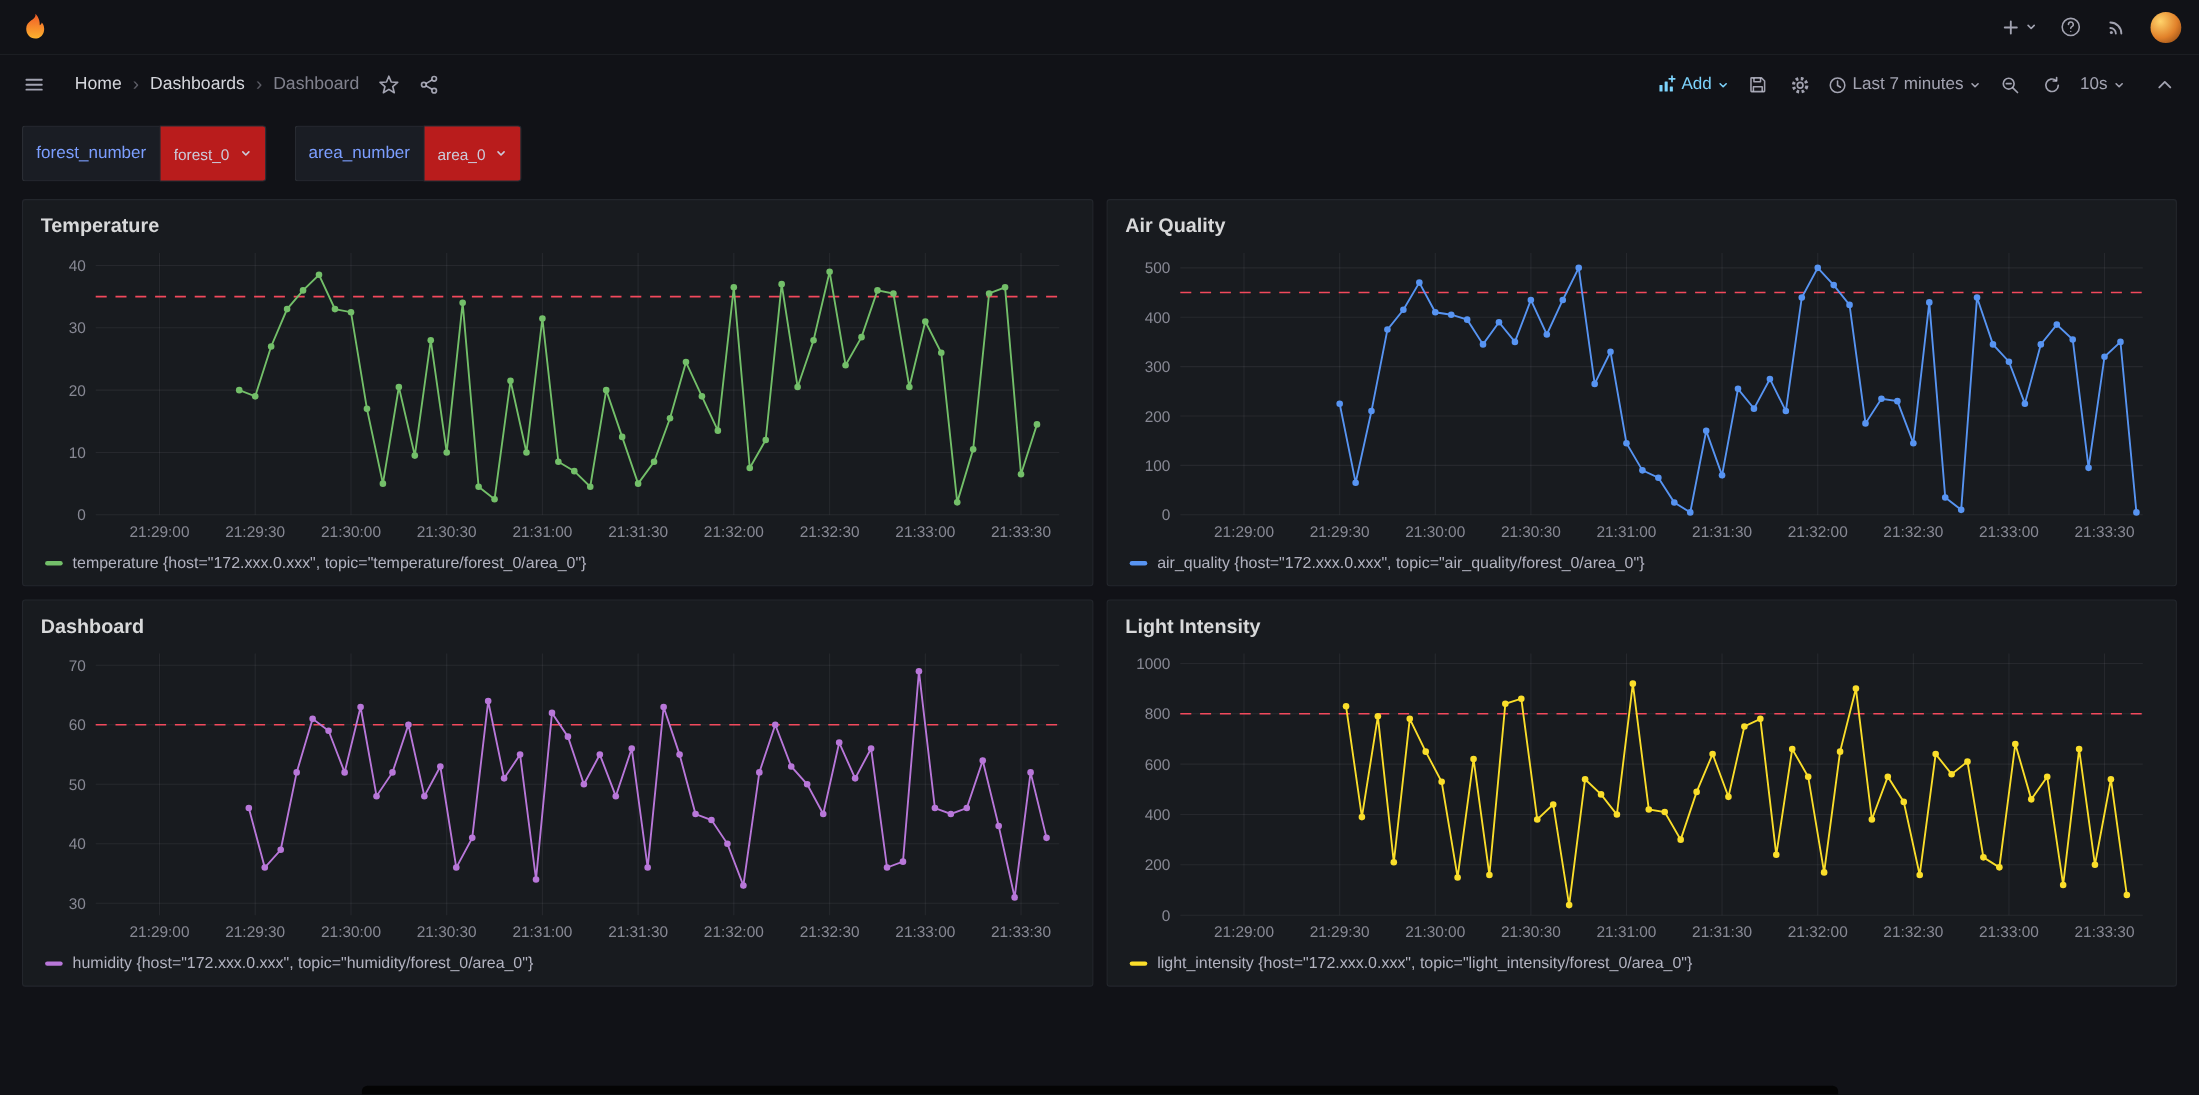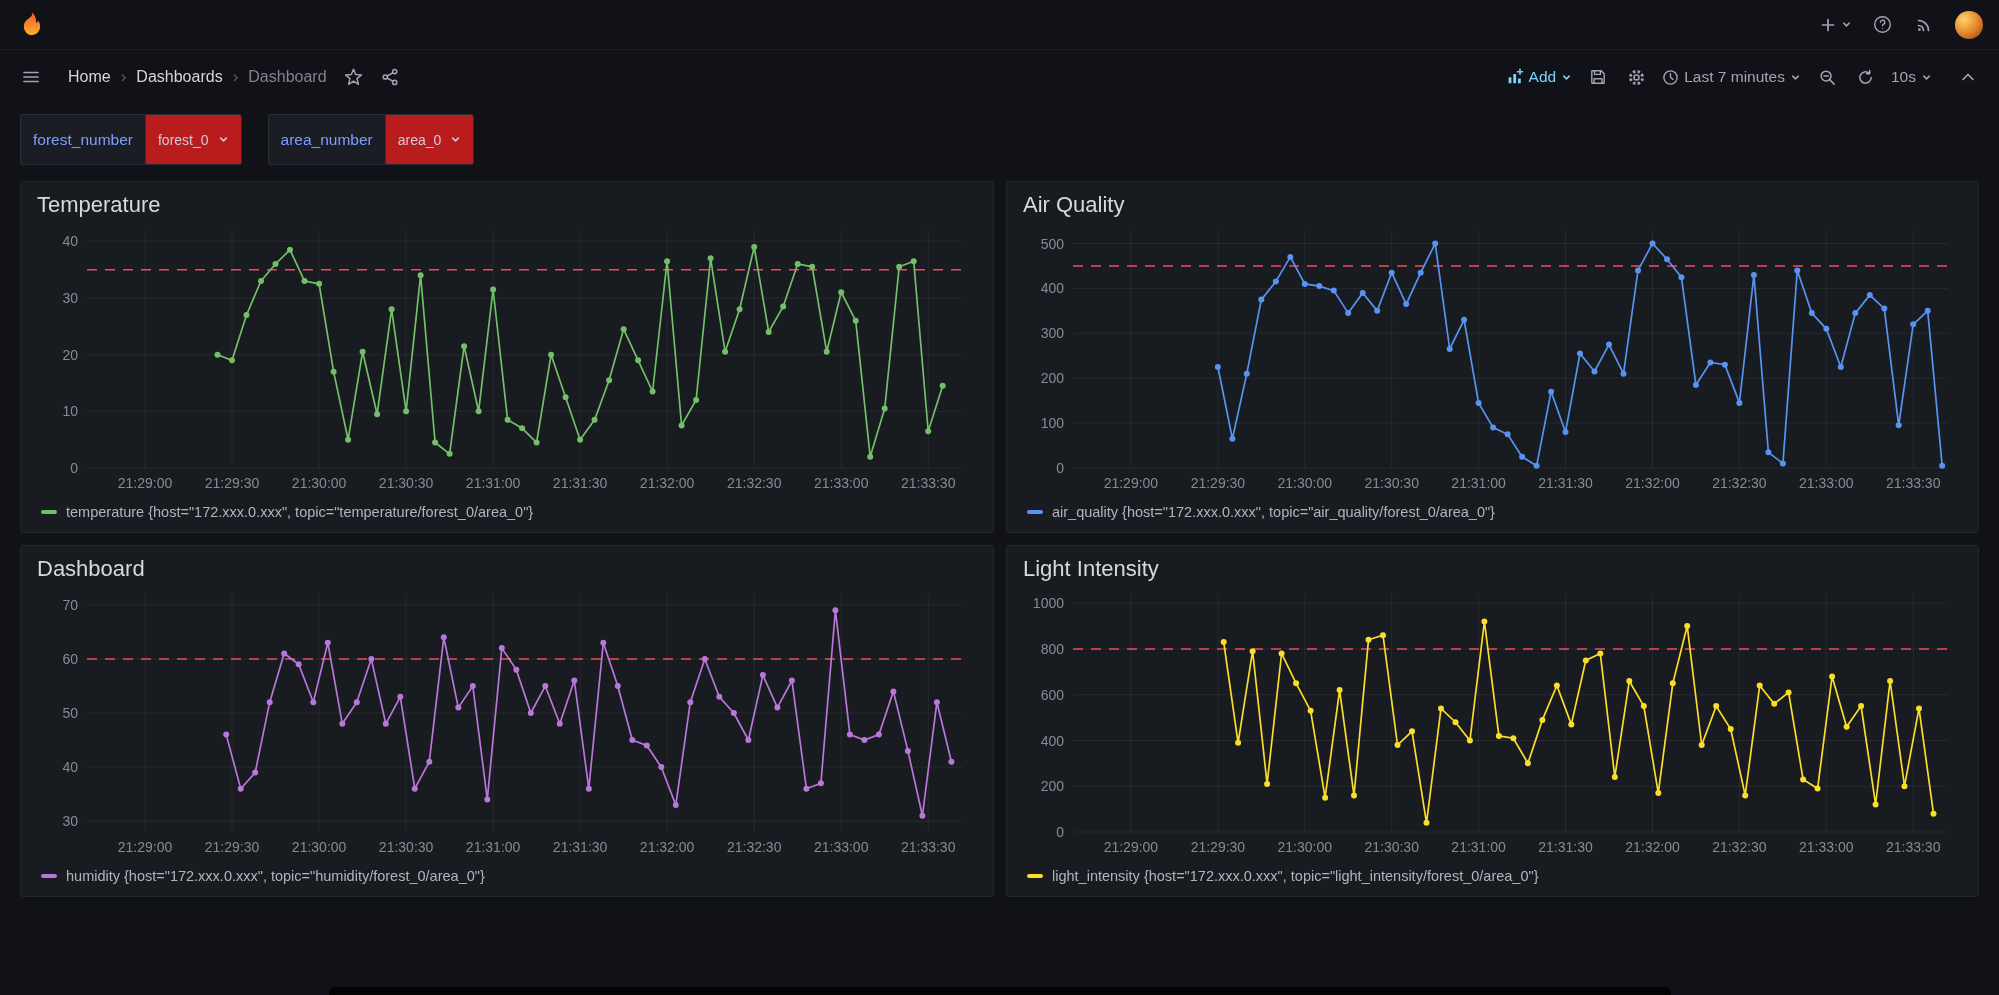--- a/index.html
+++ b/index.html
@@ -29,21 +29,21 @@
 
   
   .variables{display:flex;gap:26px;padding:10px 20px;align-items:center}
   .var{display:flex;align-items:stretch;height:51px;cursor:pointer}
   .var-label{display:flex;align-items:center;padding:0 12px;background:#1a1d24;color:#7c9eff;font-size:15.5px;border:1px solid #2a2d34;border-right:none;border-radius:3px 0 0 3px}
   .var-value{display:flex;align-items:center;gap:9px;padding:0 12px;background:#b91c1c;color:#ccccdc;font-size:14px;border:1px solid #2a2d34;border-radius:0 3px 3px 0}
 
   
   .dashboard{padding:6px 20px 0;display:grid;grid-template-columns:1fr 1fr;gap:12px}
   .panel{height:352px;background:#181b1f;border:1px solid #23262c;border-radius:3px;display:flex;flex-direction:column;padding:8px 14px 6px}
-  .panel-header{height:30px;display:flex;align-items:center;font-size:22px;font-weight:400;color:#d8d9da;padding-left:2px;cursor:pointer}
+  .panel-header{height:30px;display:flex;align-items:center;font-size:18px;font-weight:700;color:#d8d9da;padding-left:2px;cursor:pointer}
   .chart{flex:1;min-height:0}
   .legend{height:28px;display:flex;align-items:center;gap:9px;padding-left:6px}
   .swatch{width:16px;height:4px;border-radius:2px}
   .legend-text{font-size:14.5px;color:rgba(204,204,220,.85);cursor:pointer;white-space:nowrap}
 
   svg text{font-family:"Liberation Sans",sans-serif}
   .grid{stroke:rgba(204,204,220,.08);stroke-width:1}
   .threshold{stroke:#f2495c;stroke-width:1.5;stroke-dasharray:10 8}
   .series{fill:none;stroke-width:1.7}
   .ytick{fill:rgba(204,204,220,.62);font-size:14px;text-anchor:end}

